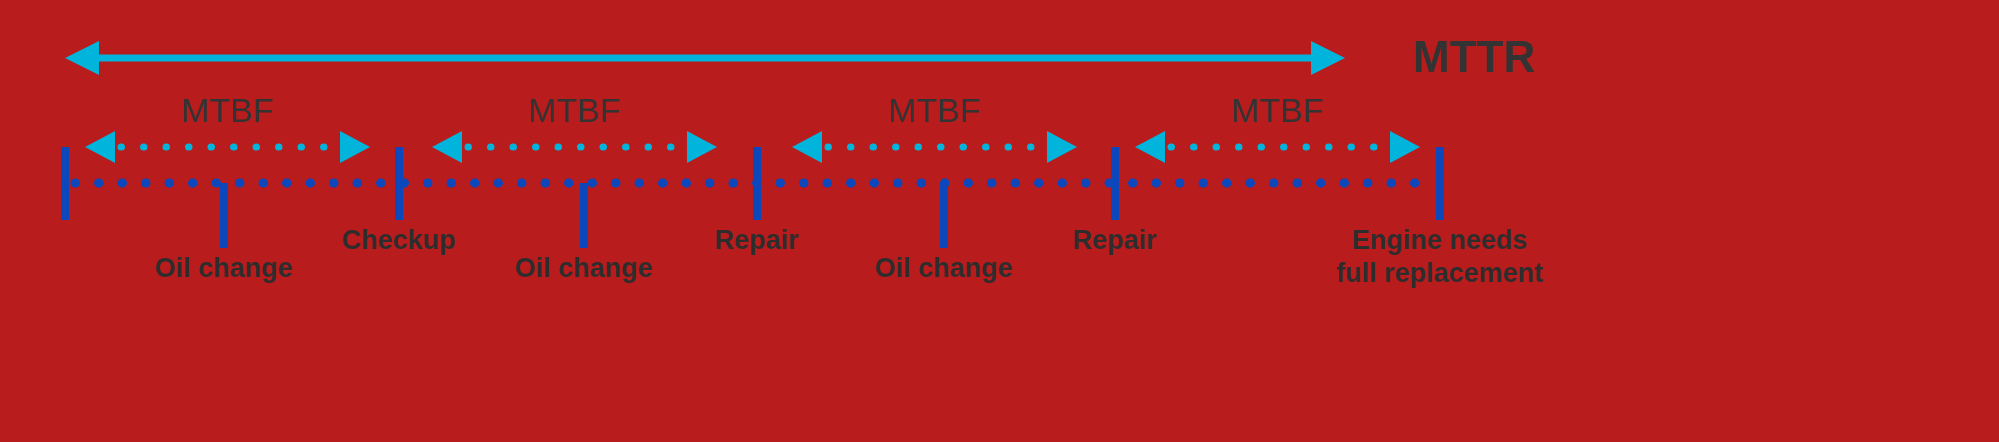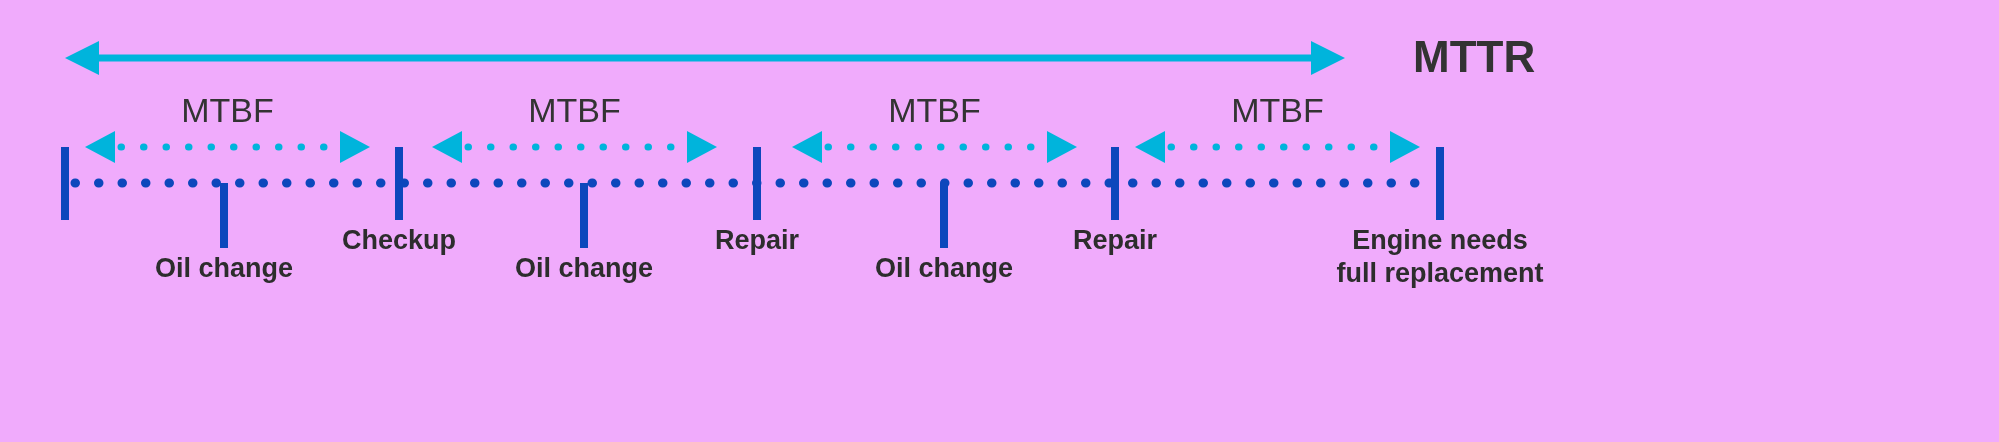--- a/index.html
+++ b/index.html
@@ -7,21 +7,21 @@
     padding: 0;
     background: #ffffff;
   }
   body {
     font-family: "Liberation Sans", sans-serif;
   }
   #diagram-root {
     position: relative;
     width: 1999px;
     height: 442px;
-    background: #f0abfc;
+    background: #b91c1c;
     overflow: hidden;
   }
   svg.canvas {
     position: absolute;
     top: 0;
     left: 0;
     width: 1999px;
     height: 442px;
     display: block;
   }

